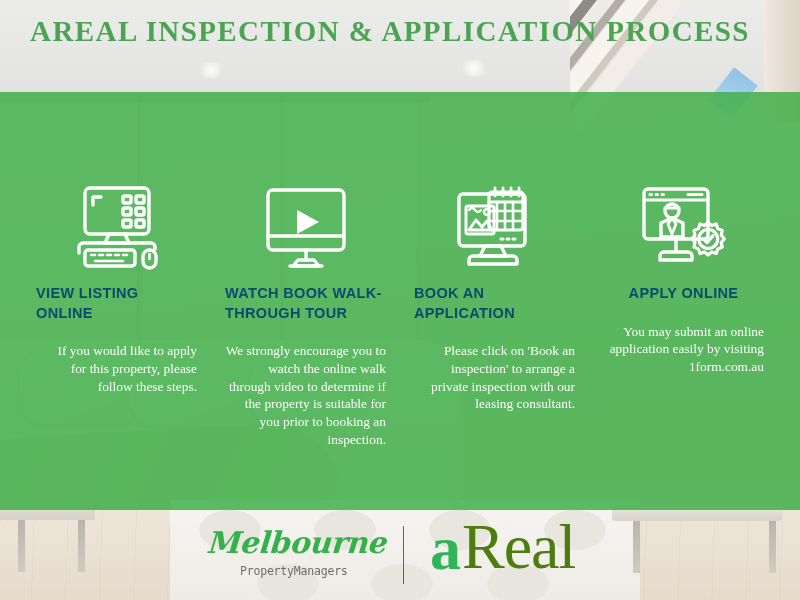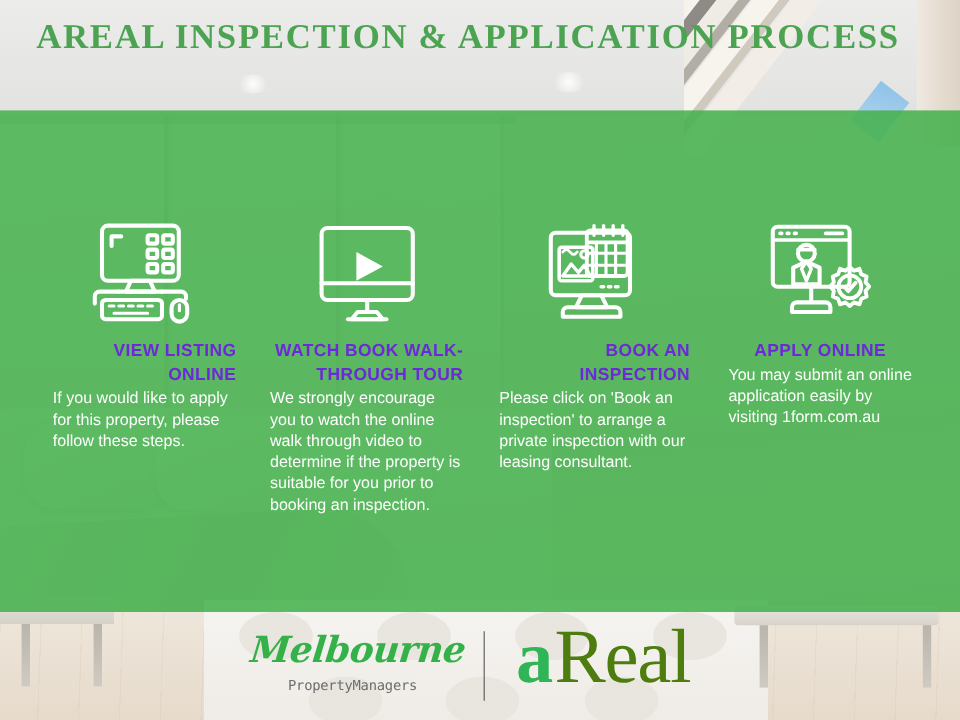--- a/index.html
+++ b/index.html
@@ -154,33 +154,35 @@
     align-items:center;
   }
   .icon-wrap {
     margin-top:88px;
     height:96px;
     display:flex; align-items:center; justify-content:center;
   }
   .icon-wrap svg { display:block; }
   .col-head {
     margin-top:8px;
-    text-align:right;
-    color:#6d28d9;
+    text-align:left;
+    color:#0c4a6e;
     font-weight:bold;
     font-size:14.5px;
     letter-spacing:0.35px;
     line-height:1.35;
   }
   .col-body {
+    margin-top:19px;
     align-self:stretch;
-    text-align:left;
+    text-align:right;
     color:#fdfdfd;
     font-size:13.4px;
     line-height:1.32;
+    font-family:Liberation Serif, serif;
   }
   .col:nth-child(1) .col-body { padding-left:8px; }
   .col:nth-child(3) .col-body { padding-left:2px; }
   .col:nth-child(4) .col-body { padding-left:4px; }
 
   
   .footer {
     position:absolute; left:0; bottom:0; width:800px; height:90px;
     z-index:7;
     display:flex; align-items:center; justify-content:center;
@@ -343,21 +345,21 @@
 
           <rect x="40" y="8" width="34" height="38" rx="3" stroke-width="3.2"></rect>
           <path d="M40 18 h34" stroke-width="3"></path>
           <path d="M46 4 v8 M54 4 v8 M62 4 v8 M70 4 v8" stroke-width="2.8"></path>
           <path d="M48 18 v28 M56 18 v28 M64 18 v28" stroke-width="2.6"></path>
           <path d="M40 27 h34 M40 37 h34" stroke-width="2.6"></path>
 
           <path d="M52 55 h2 M58 55 h2 M64 55 h2" stroke-width="3"></path>
         </svg>
       </div>
-      <div class="col-head">BOOK AN INSPECTION</div>
+      <div class="col-head">BOOK AN APPLICATION</div>
       <div class="col-body">Please click on 'Book an inspection' to arrange a private inspection with our leasing consultant.</div>
     </div>
 
     <div class="col">
       <div class="icon-wrap">
         <svg width="92" height="88" viewBox="0 0 92 88" fill="none" stroke="#ffffff" stroke-width="3.4" stroke-linecap="round" stroke-linejoin="round">
 
           <rect x="6" y="5" width="64" height="50" rx="4"></rect>
           <path d="M6 16 h64" stroke-width="3"></path>
           <path d="M12 10.5 h1.5 M18 10.5 h1.5 M24 10.5 h1.5" stroke-width="3"></path>

